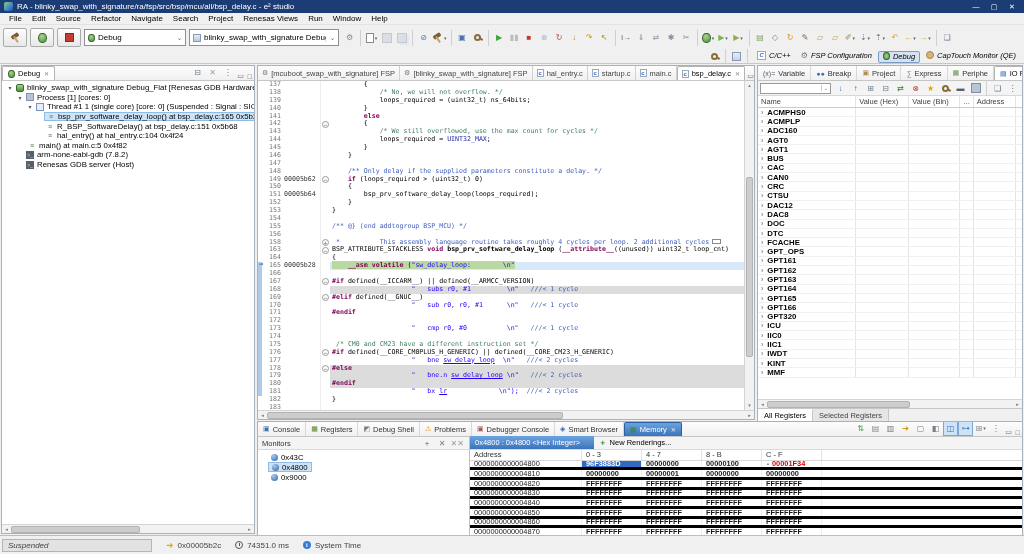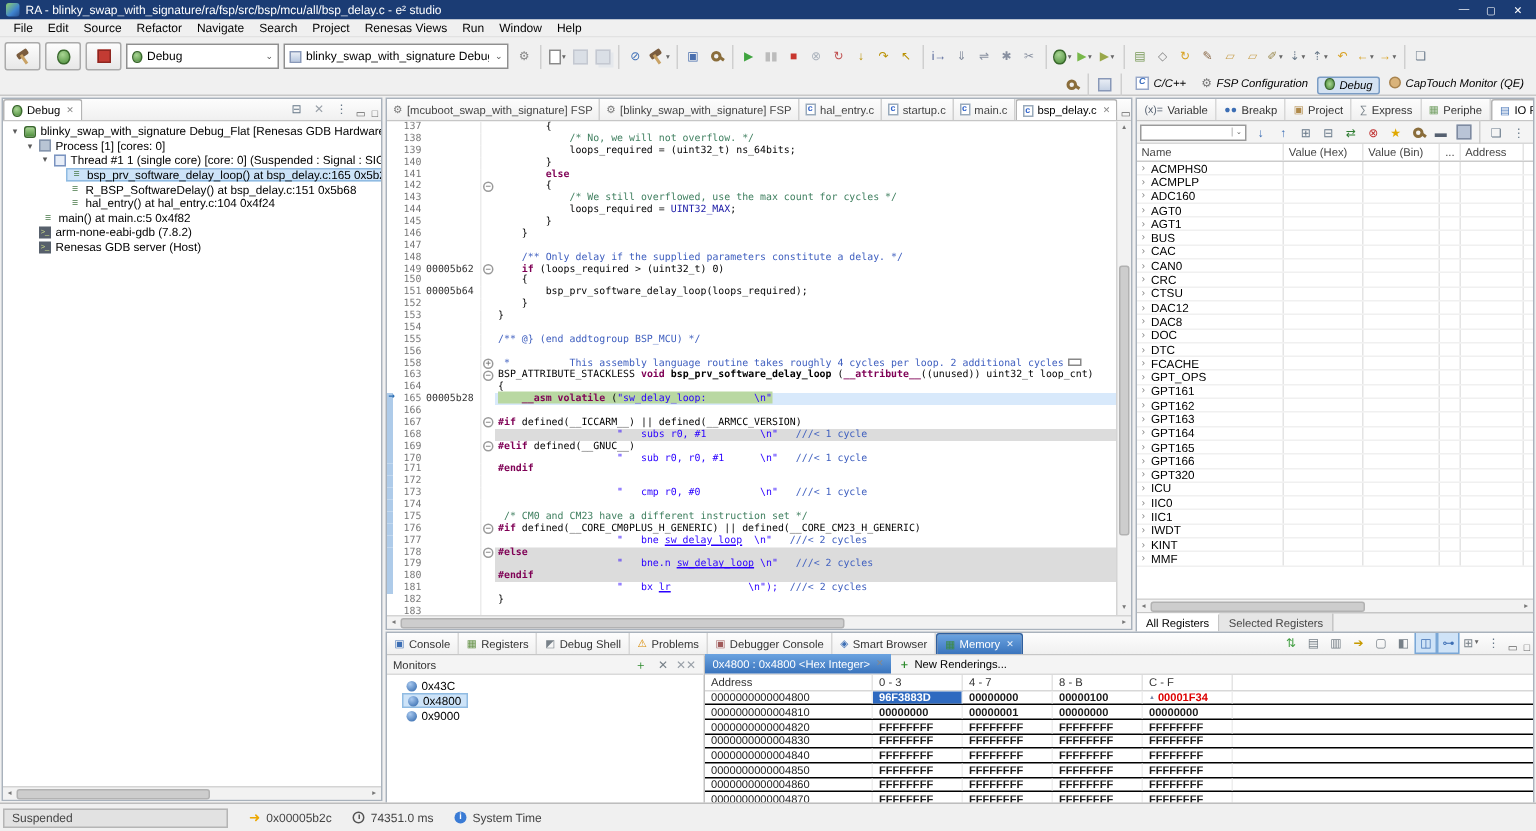--- a/index.html
+++ b/index.html
@@ -120,21 +120,21 @@
 
   
   .right { width:266px; display:flex; flex-direction:column; margin:1px; height:357px; }
   .iotoolbar { height:15px; display:flex; align-items:center; background:#f4f4f4; border-bottom:1px solid #d8d8d8; padding:0 2px; }
   .iofilter { flex:1; max-width:96px; height:11px; border:1px solid #9a9a9a; background:#fff; display:flex; align-items:center; justify-content:flex-end; margin-right:2px; }
   .iofilter .dd { font-size:5px; color:#666; padding:0 2px; border-left:1px solid #ccc; }
   .regheader, .rrow { display:flex; align-items:center; }
   .regheader { height:12px; border-bottom:1px solid #cccccc; color:#444; font-size:7.5px; background:#fff; }
   .rcell { height:100%; display:flex; align-items:center; padding:0 3px; border-right:1px solid #e4e4e4; white-space:nowrap; overflow:hidden; }
   .rname { width:108px; } .rhex { width:58px; } .rbin { width:56px; } .rdots { width:14px; } .raddr { width:46px; } .rfill { flex:1; border-right:none; }
-  .reglist { flex:1; overflow:hidden; }
+  .reglist { flex:1; overflow:hidden;font-weight:bold; }
   .rrow { height:9.3px; font-size:7.8px; border-bottom:1px solid #f0f0f0; }
   .rexp { color:#888; margin-right:4px; font-size:7px; }
   .iobottom { height:13px; display:flex; background:#f0f0f0; border-top:1px solid #c6c6c6; }
   .btab { display:inline-flex; align-items:center; padding:0 6px; font-size:7.5px; border-right:1px solid #c6c6c6; background:#e6e6e6; color:#444; }
   .btab.active { background:#fff; color:#000; border-top:1px solid #fff; }
 
   
   .bottom { height:118px; display:flex; flex-direction:column; margin:1px; margin-top:0; background:#fff; border:1px solid #a9b2bc; }
   .bottombody { flex:1; display:flex; min-height:0; }
   .monitors { width:212px; border-right:1px solid #c0c0c0; display:flex; flex-direction:column; }
@@ -145,30 +145,30 @@
   .mrow.sel .lab { background:#cde3f8; border:1px solid #90bbe2; }
   .msph { width:7px; height:7px; border-radius:50%; background:radial-gradient(circle at 35% 30%,#a9c9ef,#2a62a8); margin-right:3px; }
   .rendering { flex:1; display:flex; flex-direction:column; min-width:0; }
   .rtabs { height:13px; display:flex; align-items:flex-end; background:#f4f4f4; border-bottom:1px solid #dadada; }
   .rtab { display:inline-flex; align-items:center; height:13px; padding:0 5px; font-size:7.5px; white-space:nowrap;text-align:center; }
   .rtab.bluetab { background:linear-gradient(#6ba3e0,#3a74bd); color:#fff; }
   .rtab .plus { color:#2e8b2e; font-weight:bold; margin-right:3px; }
   .memheader { display:flex; height:11px; font-size:7.5px; color:#333; border-bottom:1px solid #d8d8d8; }
   .memheader .hc { display:flex; align-items:center; padding:0 4px; border-right:1px solid #e4e4e4; }
   .maddr { width:112px; } .mval { width:60px; }
-  .memrow { display:flex; height:9.7px; font-size:7.4px; border-bottom:1px solid #000000; align-items:center; }
+  .memrow { display:flex; height:9.7px; font-size:7.4px; border-bottom:3px solid #000000; align-items:center; }
   .memrow .mc { height:100%; display:flex; align-items:center; padding:0 4px; border-right:1px solid #eeeeee; font-weight:bold; color:#1a1a1a; }
   .memrow .mc.addr { font-weight:normal; color:#222; }
   .memrow .mc.sel { background:#2f6ac0; color:#fff; }
   .memrow .mc.red { color:#dd0000; }
   .chmark { font-size:4px; color:#7788aa; margin-right:2px; }
 
   
   .statusbar { height:19px; background:#f0f0f0; border-top:1px solid #bdbdbd; display:flex; align-items:center; font-size:8px; color:#444; }
-  .sb-sunken { width:150px; height:13px; margin-left:2px; background:#e2e2e2; border:1px solid #b5b5b5; display:flex; align-items:center; padding-left:5px; }
+  .sb-sunken { width:150px; height:13px; margin-left:2px; background:#e2e2e2; border:1px solid #b5b5b5; display:flex; align-items:center; padding-left:5px;font-style:italic; }
   .sb-item { display:flex; align-items:center; margin-left:14px; }
   .sb-item .ic { margin-right:4px; }
   .sb-arrow { color:#eda800; font-weight:bold; font-size:9px; }
   .clockic { width:8px; height:8px; border-radius:50%; border:1px solid #555; position:relative; display:inline-block; }
   .clockic::after { content:""; position:absolute; left:3px; top:1px; width:1px; height:3px; background:#555; }
   .infoic { width:8px; height:8px; border-radius:50%; background:#3a7bd5; color:#fff; font-size:6px; font-weight:bold; display:inline-flex; align-items:center; justify-content:center; }
 </style>
 </head>
 <body>
 

